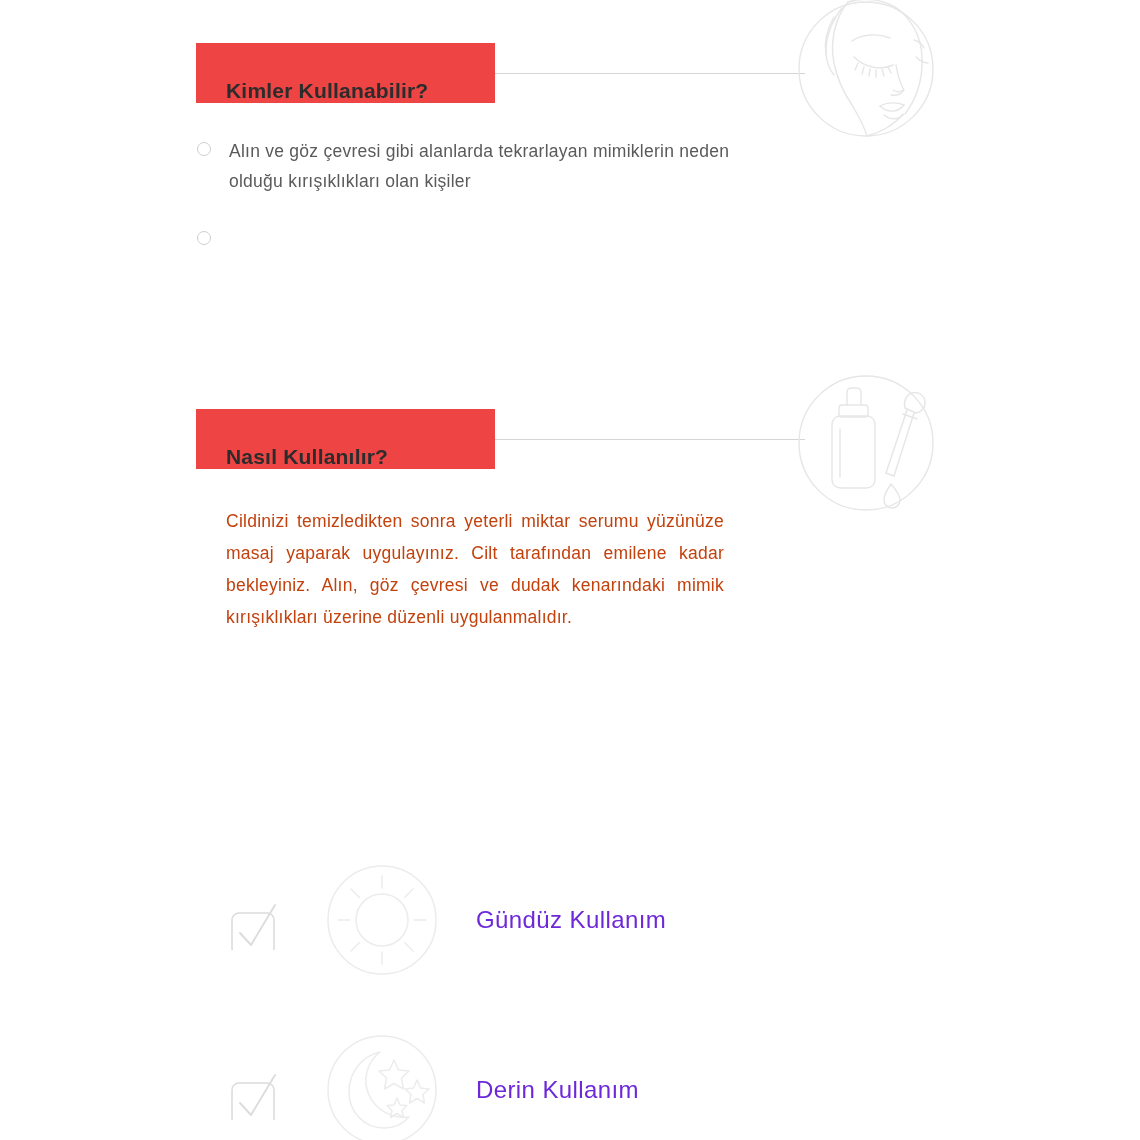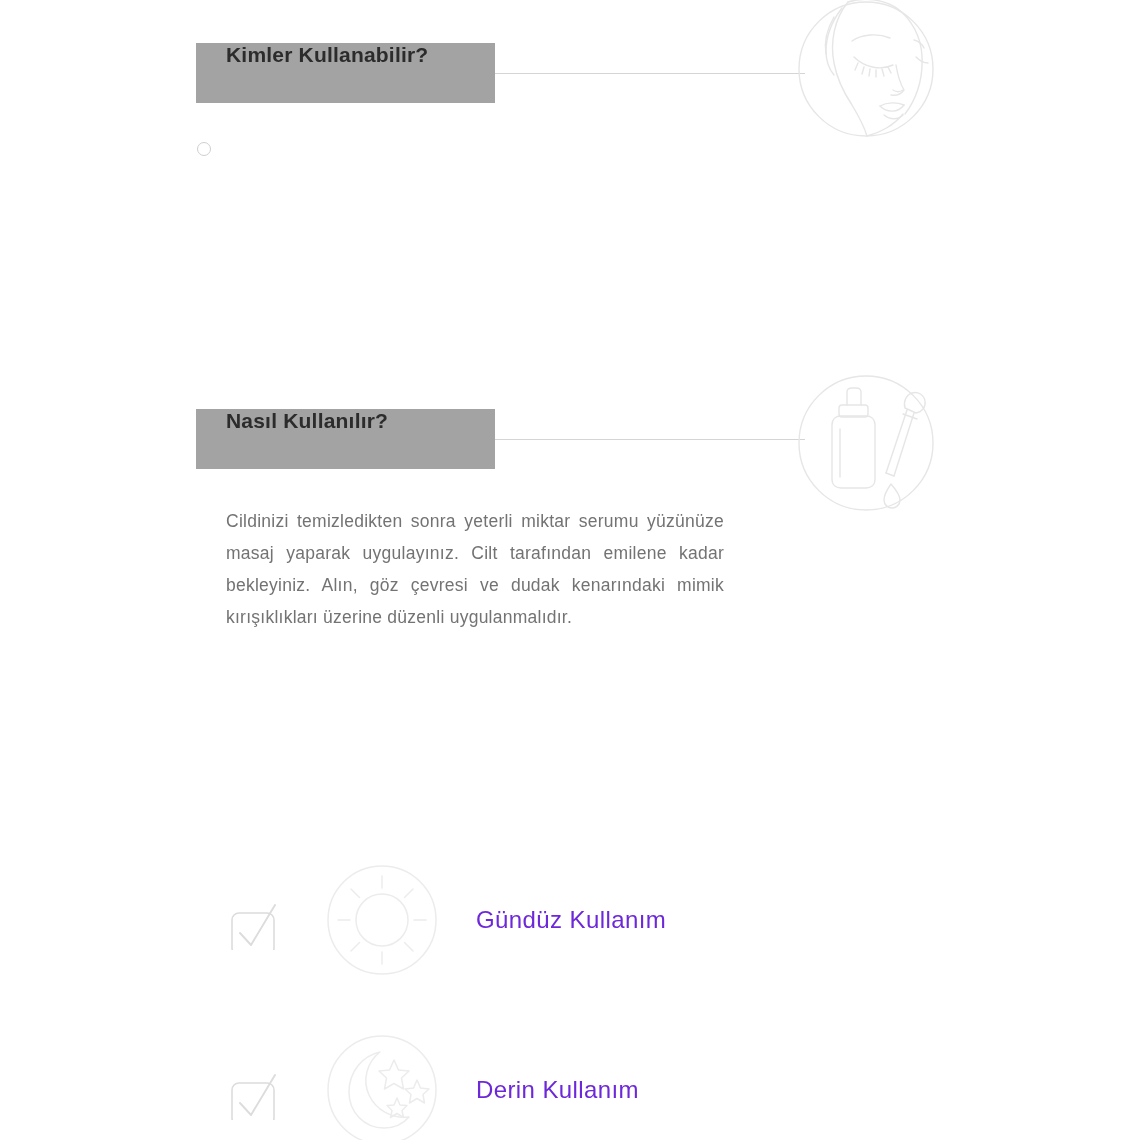--- a/index.html
+++ b/index.html
@@ -17,23 +17,23 @@
     width: 1140px;
     height: 1140px;
     background: #ffffff;
   }
 
   
   .heading-chip {
     position: absolute;
     width: 299px;
     height: 60px;
-    background: #a3a3a3;
+    background: #ef4444;
     display: flex;
-    align-items: flex-start;
+    align-items: flex-end;
   }
   .heading-chip .chip-text {
     padding-left: 30px;
     font-size: 21px;
     font-weight: bold;
     color: #2c2c2c;
     letter-spacing: 0.2px;
     white-space: nowrap;
   }
 
@@ -91,21 +91,21 @@
   }
 
   
   #usage-paragraph {
     position: absolute;
     left: 226px;
     top: 505px;
     width: 498px;
     font-size: 17.5px;
     line-height: 32px;
-    color: #737373;
+    color: #c2410c;
     letter-spacing: 0.25px;
     text-align: justify;
     text-align-last: left;
   }
 
   
   .usage-row {
     position: absolute;
     left: 226px;
     display: flex;
@@ -169,20 +169,24 @@
 
       <path d="M90 113 C97 109 107 109 114 112"></path>
       <path d="M90 113 C97 120 108 120 114 112"></path>
       <path d="M94 122 C100 127 108 127 113 122"></path>
 
       <path d="M77 143 C90 140 104 132 113 121"></path>
     </svg>
   </div>
 
   <div class="bullet-list">
+    <div class="bullet-item">
+      <span class="bullet-marker"></span>
+      <span class="bullet-text">Alın ve göz çevresi gibi alanlarda tekrarlayan mimiklerin neden olduğu kırışıklıkları olan kişiler</span>
+    </div>
     <div class="bullet-item">
       <span class="bullet-marker"></span>
     </div>
   </div>
 
   <div class="heading-chip" id="chip-how">
     <span class="chip-text">Nasıl Kullanılır?</span>
   </div>
 
   <div class="connector" id="connector-how"></div>

